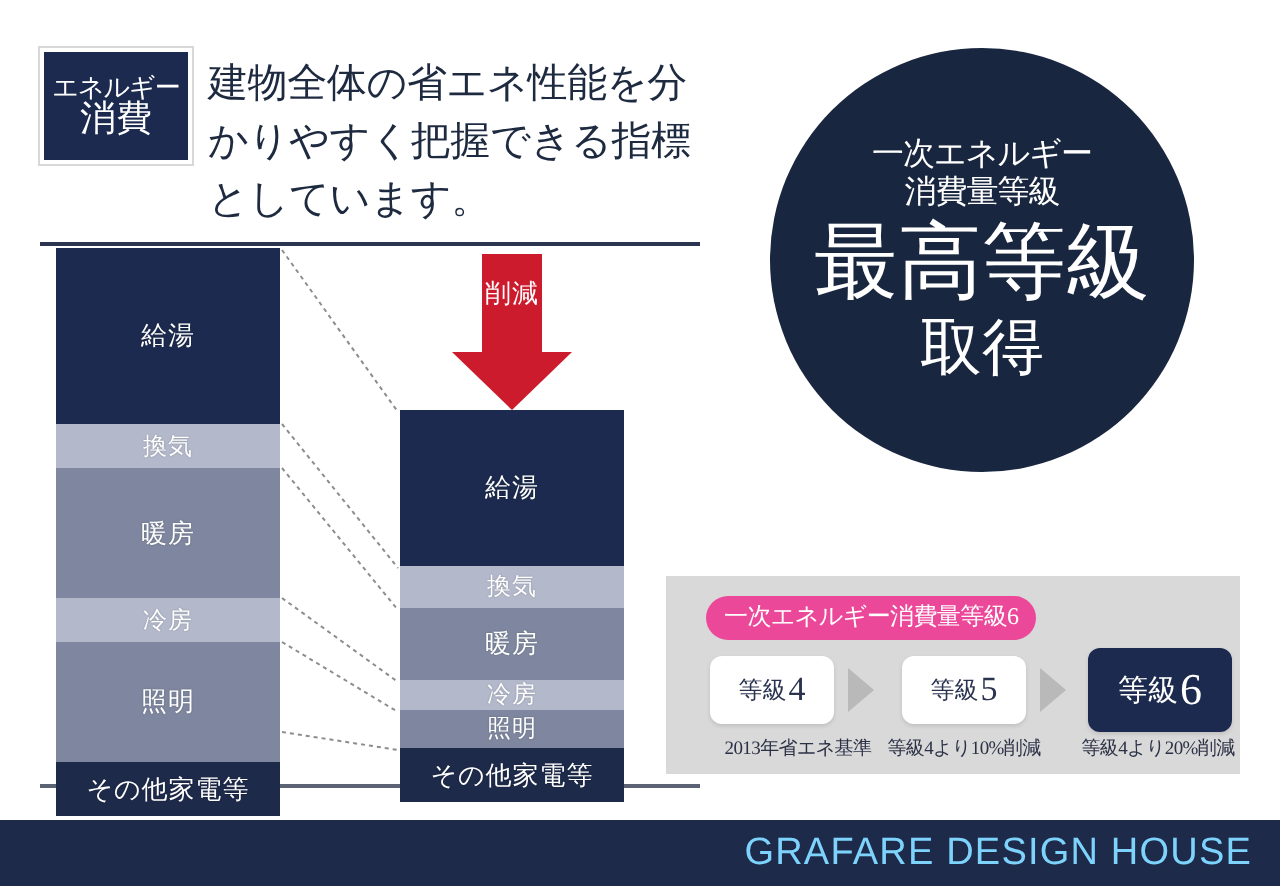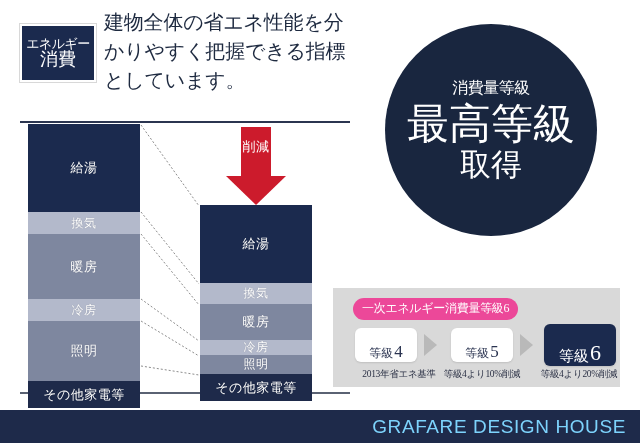--- a/index.html
+++ b/index.html
@@ -35,21 +35,21 @@
     align-items: center;
     justify-content: center;
     line-height: 1.05;
   }
   .energy-tag .t1 { font-size: 13px; letter-spacing: -0.5px; }
   .energy-tag .t2 { font-size: 18px; letter-spacing: 0px; }
 
   .headline {
     position: absolute;
     left: 104px;
-    top: 8px;
+    top: 28px;
     width: 256px;
     color: #1e2a40;
     font-size: 20px;
     line-height: 1.45;
     letter-spacing: -0.2px;
   }
 
   
   .chart-toprule {
     position: absolute;
@@ -180,21 +180,21 @@
     top: 36px;
     width: 287px;
     height: 63px;
   }
 
   .gbox {
     position: absolute;
     background: #ffffff;
     border-radius: 6px;
     display: flex;
-    align-items: flex-end;
+    align-items: center;
     justify-content: center;
     color: #2a3350;
     white-space: nowrap;
     box-shadow: 0 1px 2px rgba(0,0,0,0.12);
   }
   .gbox .lab { font-size: 12px; }
   .gbox .num { font-size: 17px; margin-left: 1px; }
 
   .gbox-4 { left: 22px;  top: 4px;  width: 62px; height: 34px; }
   .gbox-5 { left: 118px; top: 4px;  width: 62px; height: 34px; }
@@ -292,20 +292,21 @@
     </g>
   </svg>
 
   <div class="arrow-wrap">
     <div class="arrow-shaft"></div>
     <div class="arrow-head"></div>
     <div class="arrow-label">削減</div>
   </div>
 
   <div class="badge">
+    <span class="sub1">一次エネルギー</span>
     <span class="sub2">消費量等級</span>
     <span class="big">最高等級</span>
     <span class="big2">取得</span>
   </div>
 
   <div class="grade-panel">
     <div class="grade-pill">一次エネルギー消費量等級6</div>
 
     <div class="grade-row">
       <div class="gbox gbox-4">

